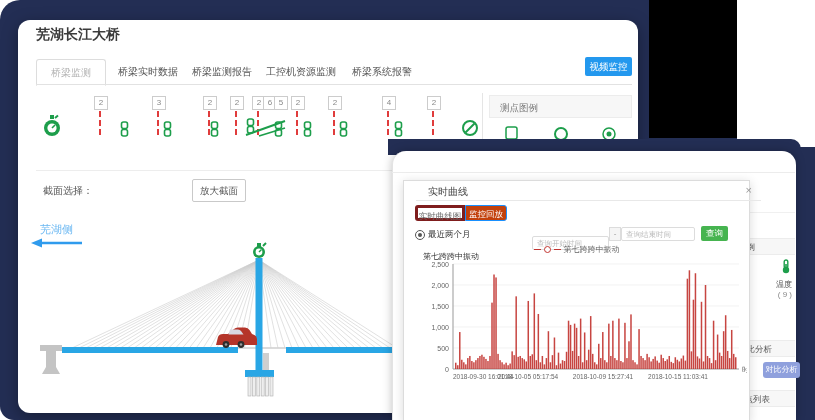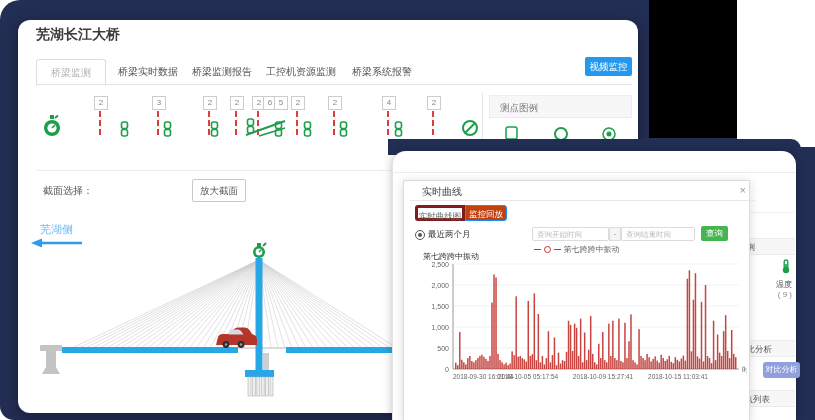--- a/index.html
+++ b/index.html
@@ -42,31 +42,31 @@
   .panel-hd{position:absolute;height:15px;background:#f7f7f7;border-top:1px solid #ececec;border-bottom:1px solid #ececec;z-index:13;}
   .panel-hd span{position:absolute;top:3px;font-size:8.5px;color:#555;white-space:nowrap;}
   #temp-item{left:764px;top:259px;width:28px;text-align:right;z-index:13;}
   #temp-label{font-size:8px;color:#555;display:block;margin-top:1px;}
   #temp-count{font-size:8px;color:#888;display:block;}
   #compare-btn{left:763px;top:362px;width:37px;height:16px;background:#8fa0dd;border-radius:3px;color:#fff;font-size:8px;text-align:center;line-height:16px;z-index:13;cursor:pointer;}
   #w2-line1{left:392px;top:172px;width:403px;height:1px;background:#ececec;z-index:13;}
   #w2-line2{left:660px;top:212px;width:135px;height:1px;background:#f0f0f0;z-index:13;}
   
   #modal{left:403px;top:180px;width:345px;height:240px;background:#fff;border:1px solid #dcdcdc;box-shadow:0 2px 10px rgba(0,0,0,.15);z-index:14;}
-  #modal-hd{position:absolute;left:6px;top:0;width:100%;height:19px;border-bottom:1px solid #e8e8e8;}
+  #modal-hd{position:absolute;left:12px;top:0;width:100%;height:19px;border-bottom:1px solid #e8e8e8;}
   #modal-title{position:absolute;left:12px;top:4px;font-size:10px;color:#444;}
   #modal-close{position:absolute;right:9px;top:3px;font-size:11px;color:#999;cursor:pointer;}
   .mtab{position:absolute;top:24px;height:16px;line-height:16px;font-size:8.5px;text-align:center;cursor:pointer;box-sizing:border-box;}
   #mtab1{left:11px;width:50px;border:3px solid #7f1d1d;border-radius:3px 0 0 3px;color:#666;background:#fff;}
   #mtab2{left:61px;width:42px;border:1px solid #1890ff;border-radius:0 3px 3px 0;color:#fff;background:#c2410c;}
   #radio{position:absolute;left:11px;top:49px;width:8px;height:8px;border:1px solid #555;border-radius:50%;cursor:pointer;}
   #radio::after{content:"";position:absolute;left:2px;top:2px;width:4px;height:4px;background:#555;border-radius:50%;}
   #radio-label{position:absolute;left:24px;top:48px;font-size:8.5px;color:#333;}
   .minput{position:absolute;top:46px;height:14px;border:1px solid #dcdcdc;border-radius:2px;font-size:7.5px;color:#555;padding:0 4px;box-sizing:border-box;font-family:inherit;}
-  #inp1{left:128px;width:77px;}
+  #inp1{left:128px;width:77px;margin-top:9px;}
   #sep{position:absolute;left:205px;top:46px;width:12px;height:14px;background:#f5f5f5;border:1px solid #dcdcdc;box-sizing:border-box;font-size:8px;color:#999;text-align:center;line-height:12px;}
   #inp2{left:217px;width:74px;}
   #query-btn{position:absolute;left:297px;top:45px;width:27px;height:15px;background:#46b450;border-radius:2px;color:#fff;font-size:8.5px;text-align:center;line-height:15px;cursor:pointer;}
   #mlegend{position:absolute;left:0;top:63px;width:100%;display:flex;align-items:center;justify-content:center;gap:3px;}
   .lg-line{width:7px;height:0;border-top:1.5px solid #c23531;}
   .lg-circ{width:5px;height:5px;border:1.5px solid #c23531;border-radius:50%;background:#fff;}
   #mlegend span{font-size:8px;color:#666;}
   #chart-wrap{position:absolute;left:5px;top:70px;}
   input::placeholder{color:#bbb;}
 </style>

